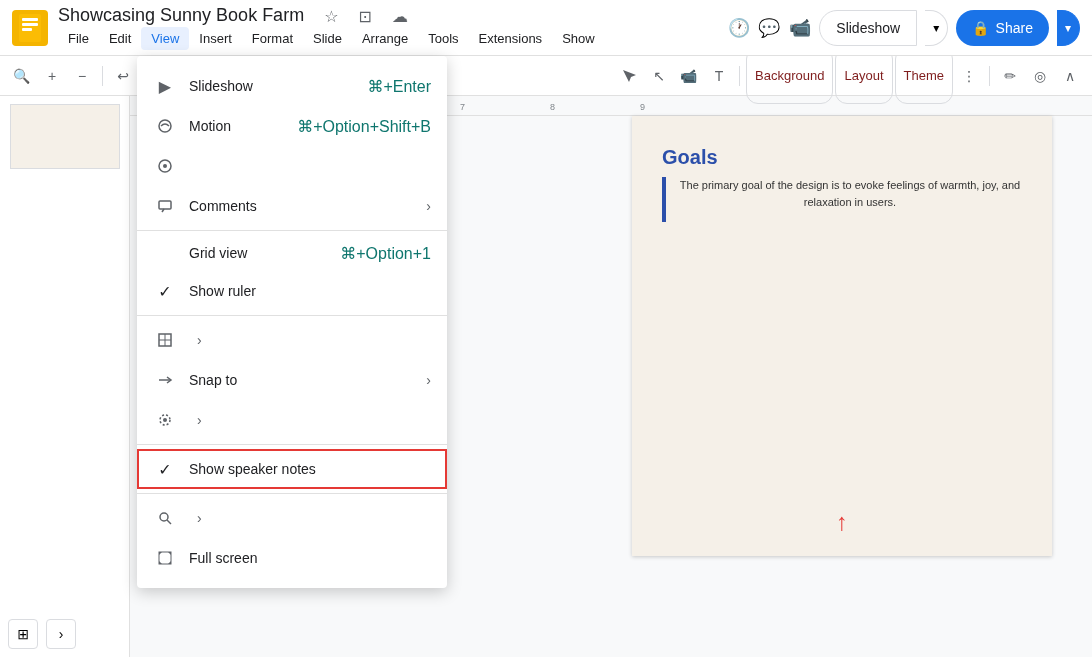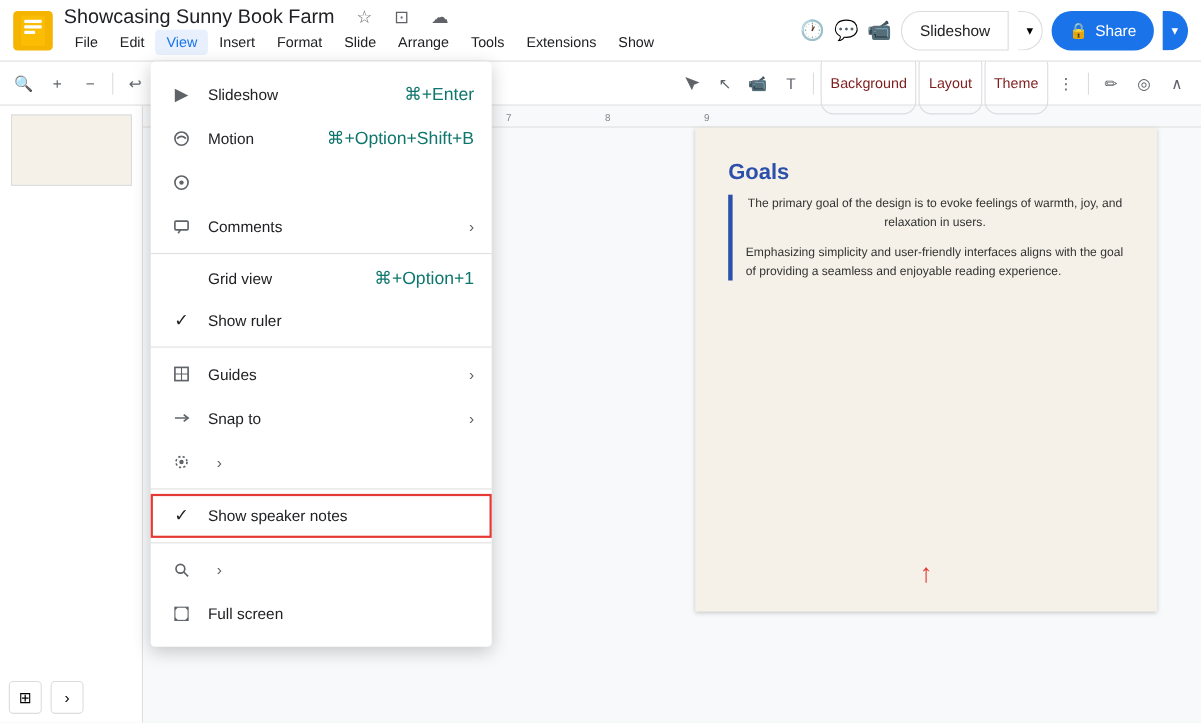--- a/index.html
+++ b/index.html
@@ -154,21 +154,20 @@
       <span class="ruler-num" style="left:510px">9</span>
     </div>
 
     <div class="slide">
       <div class="slide-content">
         <div class="slide-title">Goals</div>
         <div style="display:flex; margin-top: 8px;">
           <div style="width:4px; background:#2b4faa; margin-right:12px; flex-shrink:0;"></div>
           <div>
             <p style="font-size:11px; color:#333; line-height:1.5; margin-bottom:12px;text-align:center;">The primary goal of the design is to evoke feelings of warmth, joy, and relaxation in users.</p>
-            <p style="font-size:11px; color:#333; line-height:1.5;">Emphasizing simplicity and user-friendly interfaces aligns with the goal of providing a seamless and enjoyable reading experience.</p>
           </div>
         </div>
       </div>
       <div style="position:absolute; bottom:20px; left:50%; transform:translateX(-50%); color:#e53935; font-size:24px;">↑</div>
     </div>
 
     <div style="position:absolute; top:100px; left:135px; font-size:11px; color:#333; line-height:1.5; width:120px; overflow:hidden;">
       <div>nspiration</div>
       <div>capes and</div>
       <div style="margin-top:30px;">astures,</div>
@@ -228,21 +227,20 @@
 
   <div class="menu-section">
     <div class="dropdown-item">
       <span class="item-icon">
         <svg width="16" height="16" viewBox="0 0 16 16">
             <rect x="2" y="2" width="12" height="12" stroke="#5f6368" fill="none" stroke-width="1.5"></rect>
             <line x1="8" y1="2" x2="8" y2="14" stroke="#5f6368" stroke-width="1"></line>
             <line x1="2" y1="8" x2="14" y2="8" stroke="#5f6368" stroke-width="1"></line>
           </svg>
       </span>
-      <span class="item-label">Guides</span>
       <span class="item-arrow">›</span>
     </div>
     <div class="dropdown-item">
       <span class="item-icon">
         <svg width="16" height="16" viewBox="0 0 16 16">
             <line x1="2" y1="8" x2="14" y2="8" stroke="#5f6368" stroke-width="1.5"></line>
             <path d="M10 5 L14 8 L10 11" stroke="#5f6368" fill="none" stroke-width="1.5"></path>
           </svg>
       </span>
       <span class="item-label">Snap to</span>

